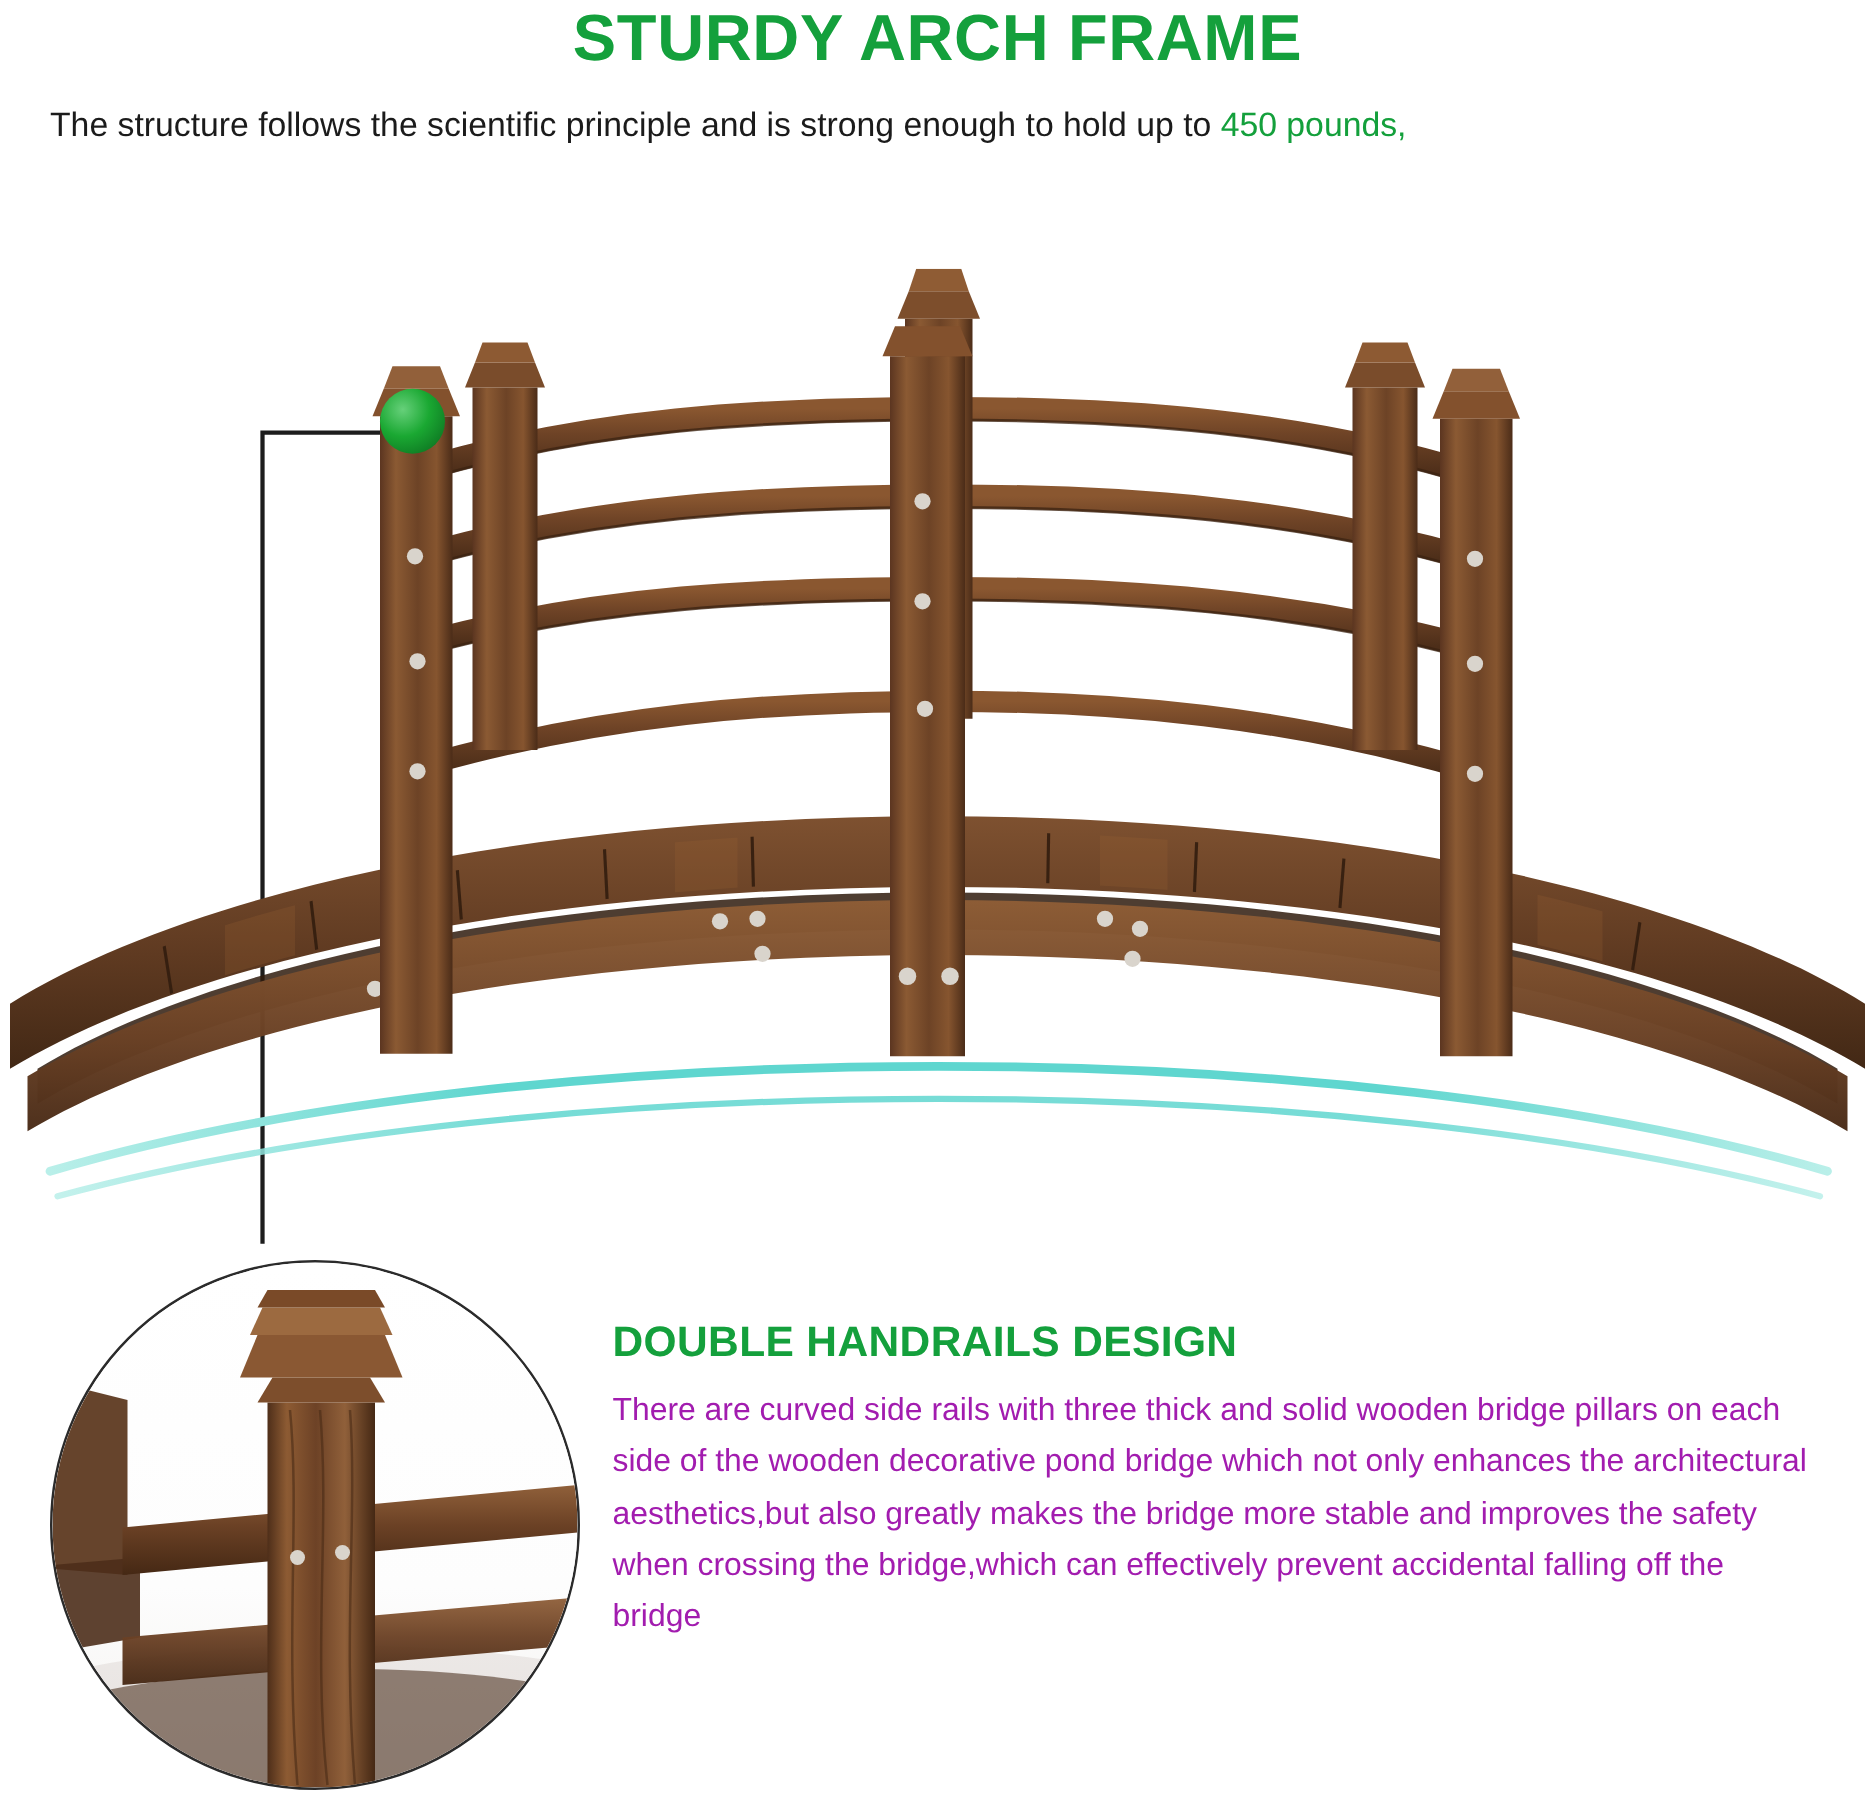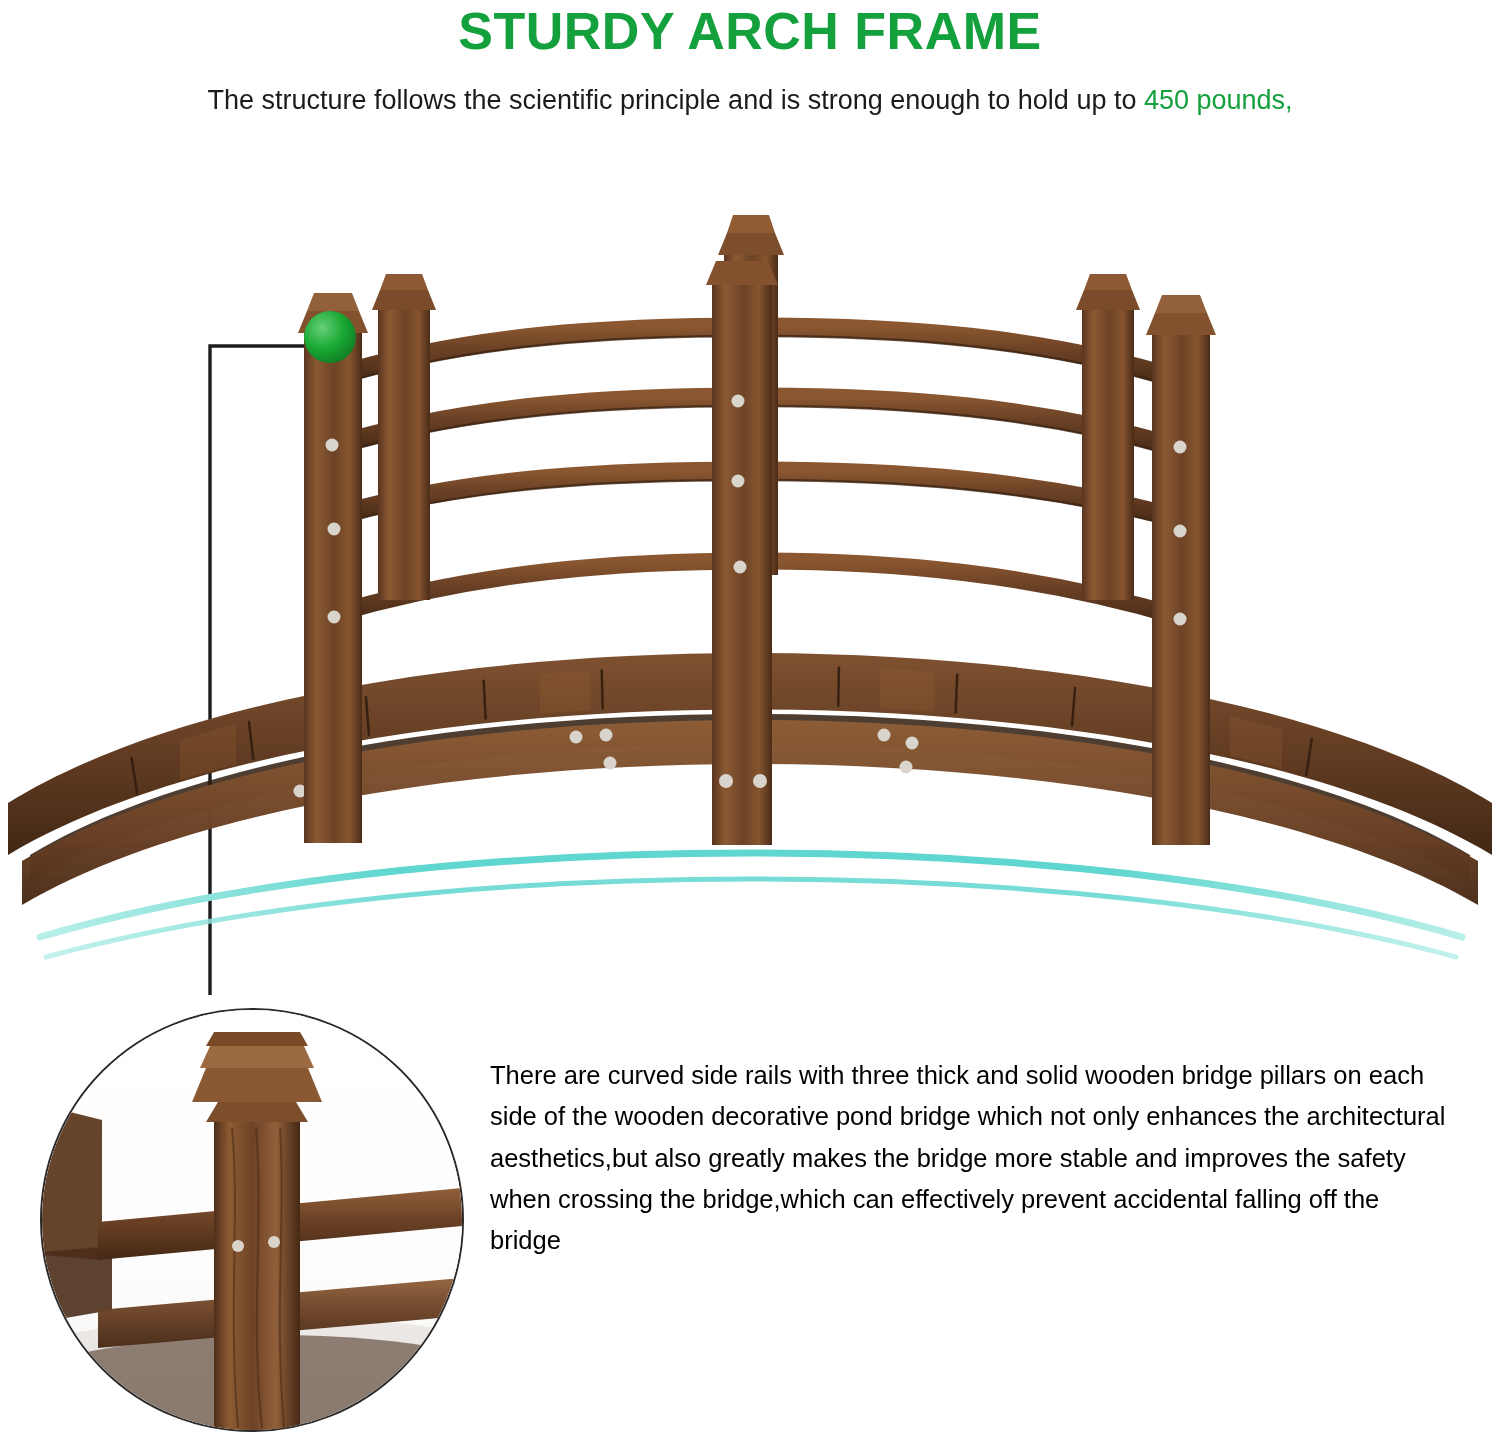--- a/index.html
+++ b/index.html
@@ -20,21 +20,21 @@
   .headline {
     text-align: center;
     font-size: 52px;
     font-weight: bold;
     color: #14a03c;
     letter-spacing: 0.5px;
     margin: 4px 0 0 0;
     line-height: 1.06;
   }
   .subhead {
-    text-align: center;
+    text-align: left;
     font-size: 27px;
     line-height: 1.42;
     color: #1b1b1b;
     margin: 22px auto 0 auto;
     width: 1420px;
   }
   .subhead .hl {
     color: #14a03c;
   }
 
@@ -71,21 +71,21 @@
   .lower-title {
     font-size: 34px;
     font-weight: bold;
     color: #14a03c;
     margin: 0 0 14px 0;
     letter-spacing: 0.3px;
   }
   .lower-body {
     font-size: 25.5px;
     line-height: 1.62;
-    color: #000000;
+    color: #a21caf;
   }
 </style>
 </head>
 <body>
 
 <h1 class="headline">STURDY ARCH FRAME</h1>
 
 <p class="subhead">
   <span>The structure follows the scientific principle and is strong enough to hold up to </span><span class="hl">450 pounds,</span><br>
 </p>
@@ -320,14 +320,15 @@
 
       <g fill="#d9d4cc">
         <circle cx="196" cy="236" r="6"></circle>
         <circle cx="232" cy="232" r="6"></circle>
       </g>
     </g>
   </svg>
 </div>
 
 <div class="lower-text">
+  <div class="lower-title">DOUBLE HANDRAILS DESIGN</div>
   <div class="lower-body">There are curved side rails with three thick and solid wooden bridge pillars on each side of the wooden decorative pond bridge which not only enhances the architectural aesthetics,but also greatly makes the bridge more stable and improves the safety when crossing the bridge,which can effectively prevent accidental falling off the bridge</div>
 </div>
 
 </body></html>

